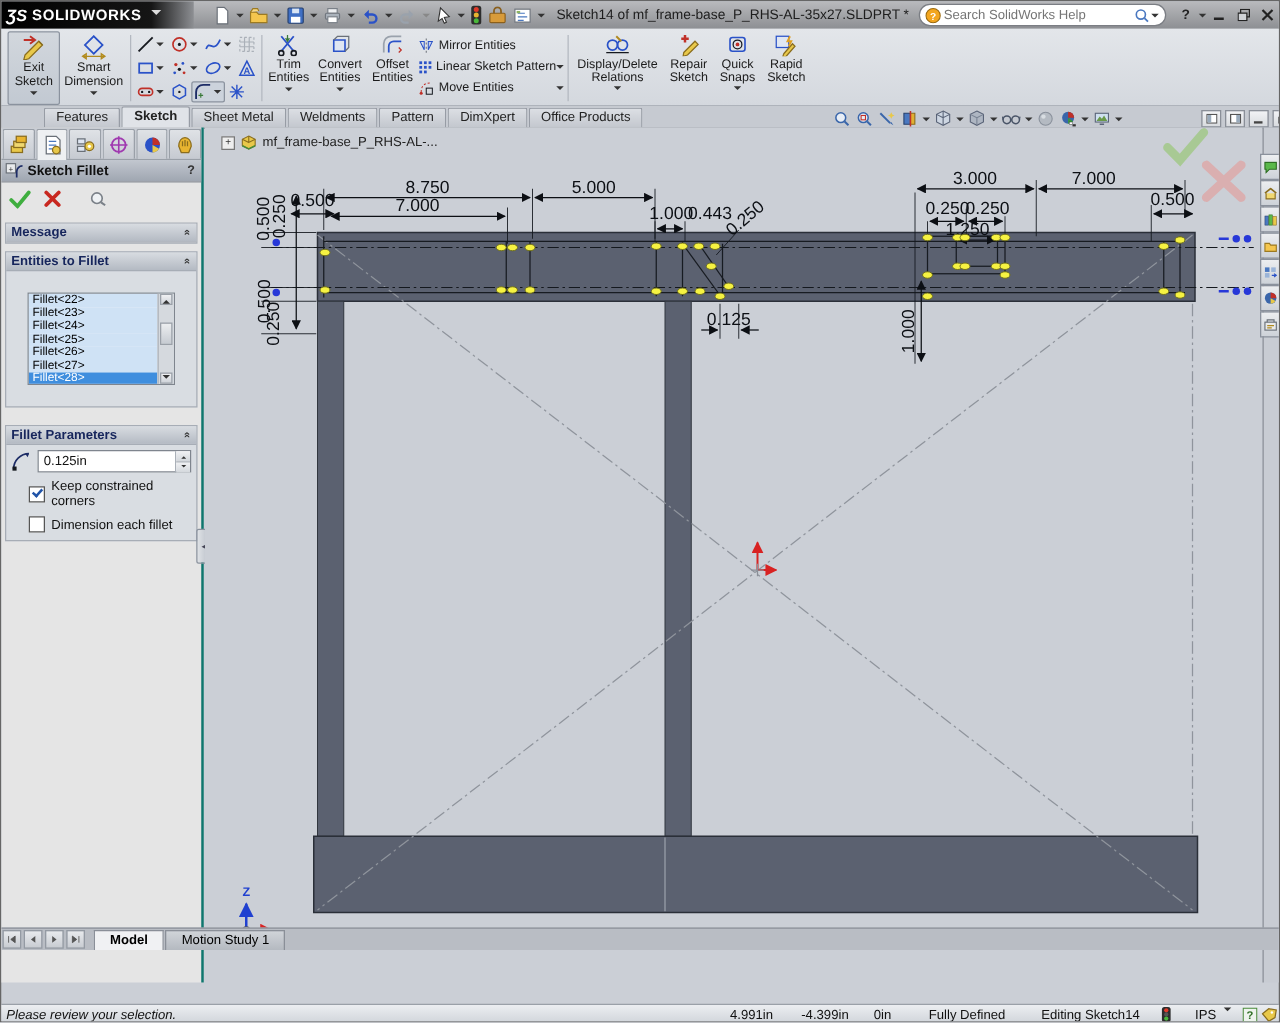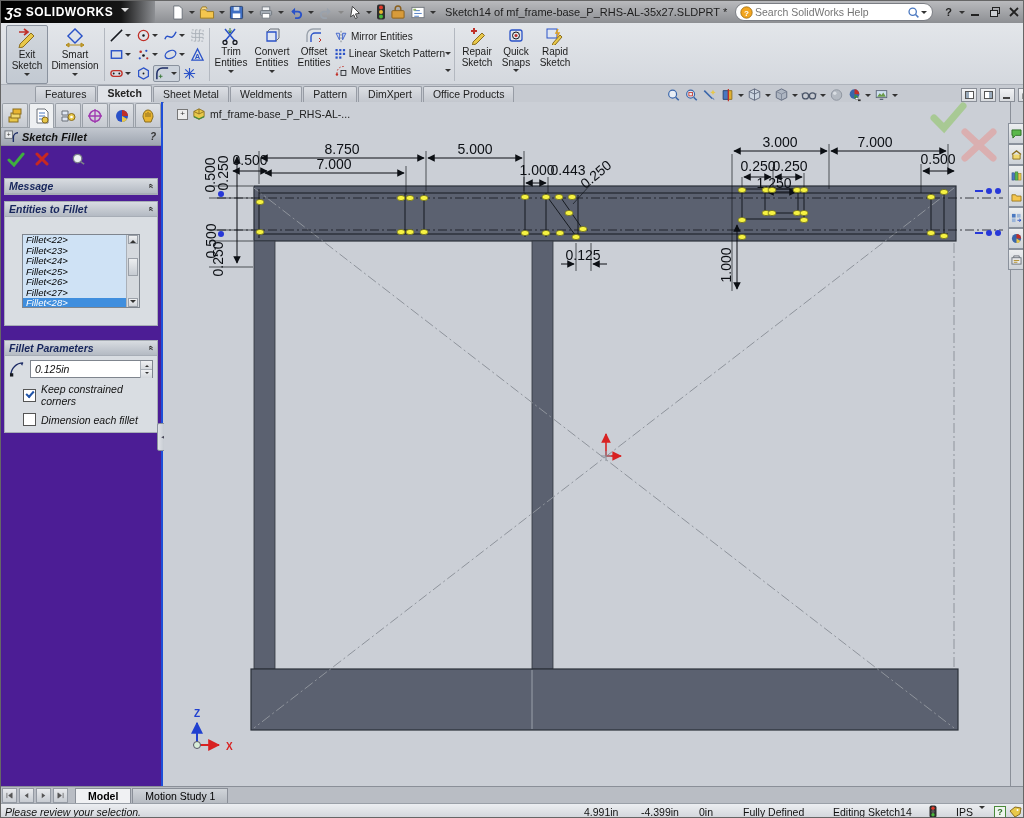--- a/index.html
+++ b/index.html
@@ -38,21 +38,21 @@
   .rwide .rlbl{white-space:pre-line;line-height:11px;margin-top:1px;}
   
   #tabrow{left:0;top:84px;width:1024px;height:17px;background:#c6cad1;border-bottom:1px solid #8a8f98;display:flex;align-items:flex-end;padding-left:32px;}
   .ctab{height:15px;line-height:15px;padding:0 9px;font-size:10.5px;color:#222;background:linear-gradient(#dcdfe4,#c3c7ce);border:1px solid #979ca5;border-bottom:0;margin-right:1px;border-radius:2px 2px 0 0;}
   .ctab.active{background:#e0e3e8;font-weight:bold;height:16px;}
   #hud{display:flex;align-items:center;margin-left:150px;gap:1px;}
   .hbtn{display:flex;align-items:center;padding:0 1px;}
   #docctl{margin-left:auto;display:flex;align-items:center;margin-right:4px;gap:3px;}
   .dbtn{width:14px;height:12px;border:1px solid #8a8f98;background:linear-gradient(#f2f3f5,#d8dbdf);display:flex;align-items:center;justify-content:center;}
   
-  #pm{left:0;top:101px;width:162px;height:684px;background:#4c1d95;border-right:2px solid #1d4ed8;box-sizing:border-box;font-style:italic;}
+  #pm{left:0;top:101px;width:162px;height:684px;background:#e5e5e5;border-right:2px solid #0f766e;box-sizing:border-box;}
   #pmtabs{display:flex;height:25px;border-bottom:1px solid #9aa0a8;background:#c9cdd4;}
   .pmtab{width:26px;height:24px;border:1px solid #9aa0a8;border-bottom:0;background:linear-gradient(#dfe2e6,#c6cad1);display:flex;align-items:center;justify-content:center;border-radius:2px 2px 0 0;margin:1px 0 0 1px;box-sizing:border-box;}
   .pmtab.active{background:#eef0f2;height:25px;}
   #pmheader{height:17px;background:linear-gradient(#c2c7cf,#9fa6b1);display:flex;align-items:center;padding:0 3px;border-bottom:1px solid #8a8f98;}
   #pmheader .t{font-size:11px;font-weight:bold;color:#111;margin-left:3px;flex:1;}
   #pmheader .q{font-size:10px;color:#333;font-weight:bold;margin-right:2px;}
   #pmactions{height:22px;display:flex;align-items:center;gap:10px;padding:2px 6px;}
   .group{margin:6px 3px 0 3px;border:1px solid #a7adb6;background:#d9dde2;}
   .ghead{height:14px;background:linear-gradient(#d8dce1,#b4bac3);display:flex;align-items:center;padding:0 4px;border-bottom:1px solid #a7adb6;}
   .ghead .gt{font-size:10.5px;font-weight:bold;color:#17265c;flex:1;}
@@ -75,21 +75,21 @@
   .cb.on::after{content:"";position:absolute;left:2px;top:1px;width:6px;height:3px;border-left:2px solid #2154a8;border-bottom:2px solid #2154a8;transform:rotate(-48deg);}
   
   #gfx{left:163px;top:101px;width:846px;height:684px;background:#cbcfd6;overflow:hidden;}
   #crumb{left:13px;top:6px;display:flex;align-items:center;gap:4px;font-size:10.5px;color:#222;}
   #plus{width:9px;height:9px;border:1px solid #777;background:#eee;font-size:8px;line-height:7px;text-align:center;color:#333;}
   #splitter{left:156px;top:422px;width:10px;height:26px;background:linear-gradient(90deg,#dfe2e6,#b7bdc6);border:1px solid #8a929e;border-radius:2px 0 0 2px;display:flex;align-items:center;justify-content:center;font-size:7px;color:#445;}
   
   #taskpane{left:1009px;top:101px;width:15px;height:684px;background:#c8ccd3;border-left:1px solid #8a8f98;}
   .tpbtn{position:absolute;left:-3px;width:17px;height:21px;background:linear-gradient(#eceef0,#cdd2d8);border:1px solid #8a919c;display:flex;align-items:center;justify-content:center;box-sizing:border-box;}
   
-  #bottabs{left:0;top:785px;width:1024px;height:17px;background:#b9bdc4;border-top:1px solid #8a8f98;display:flex;align-items:flex-end;}
+  #bottabs{left:0;top:741px;width:1024px;height:17px;background:#b9bdc4;border-top:1px solid #8a8f98;display:flex;align-items:flex-end;}
   .navb{width:13px;height:13px;border:1px solid #949aa3;background:linear-gradient(#e8eaed,#c8ccd2);margin:0 1px 1px 1px;display:flex;align-items:center;justify-content:center;}
   .mtab{height:15px;line-height:15px;padding:0 12px;font-size:10.5px;background:linear-gradient(#d0d4d9,#b4b9c0);border:1px solid #8a8f98;border-bottom:0;margin-left:1px;}
   .mtab.active{background:#f0f1f3;font-weight:bold;}
   
   #status{left:0;top:802px;width:1024px;height:16px;background:linear-gradient(#eceef1,#ced2d8);border-top:1px solid #9aa0a8;font-size:10.5px;color:#111;}
   #status .msg{position:absolute;left:4px;top:2px;font-style:italic;}
   .sitem{position:absolute;top:2px;white-space:nowrap;}
   svg{display:block;}
 </style>
 </head>
@@ -376,20 +376,31 @@
         <svg width="14" height="13" viewBox="0 0 16 16">
             <rect x="8" y="8" width="6" height="6" fill="none" stroke="#16191f"></rect>
             <path d="M3 12c0-6 3-9 9-9" fill="none" stroke="#c03028" stroke-dasharray="2 2"></path>
             <circle cx="3" cy="13" r="1.5" fill="#c03028"></circle>
           </svg>
         <span>Move Entities</span>
         <span class="dd" style="margin-left:auto;"></span>
       </div>
     </div>
     <div class="rsep"></div>
+    <div class="rwide" style="width:74px;">
+      <svg width="22" height="18" viewBox="0 0 22 18">
+          <circle cx="7" cy="9" r="4" fill="none" stroke="#2a52c8" stroke-width="1.4"></circle>
+          <circle cx="15" cy="9" r="4" fill="none" stroke="#2a52c8" stroke-width="1.4"></circle>
+          <path d="M11 9h0M2 15h18" stroke="#16191f"></path>
+          <path d="M10 2l4 4" stroke="#b08a20" stroke-width="1.6"></path>
+        </svg>
+      <span class="rlbl">Display/Delete
+Relations</span>
+      <span class="dd" style="margin-top:1px;"></span>
+    </div>
     <div class="rwide" style="width:40px;">
       <svg width="20" height="18" viewBox="0 0 20 18">
           <path d="M4 4h6M7 1v6" stroke="#c03028" stroke-width="2"></path>
           <path d="M6 15L15 6l2.5 2.5L9 17l-3.5 1z" fill="#e8c84a" stroke="#8a6d1e"></path>
         </svg>
       <span class="rlbl">Repair
 Sketch</span>
     </div>
     <div class="rwide" style="width:38px;">
       <svg width="20" height="18" viewBox="0 0 20 18">

